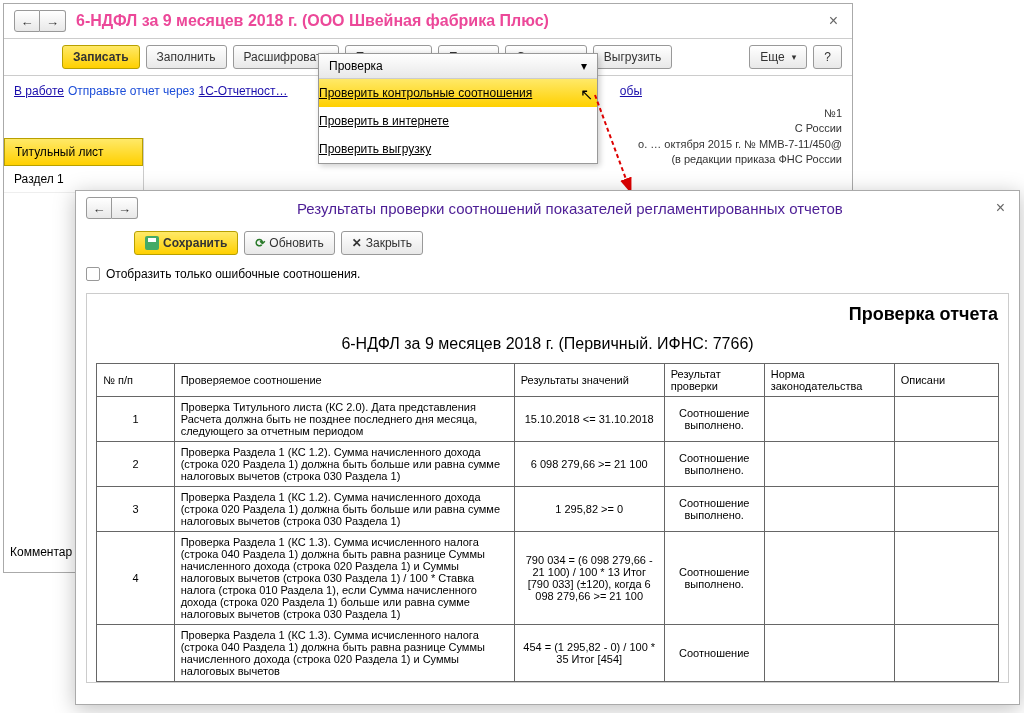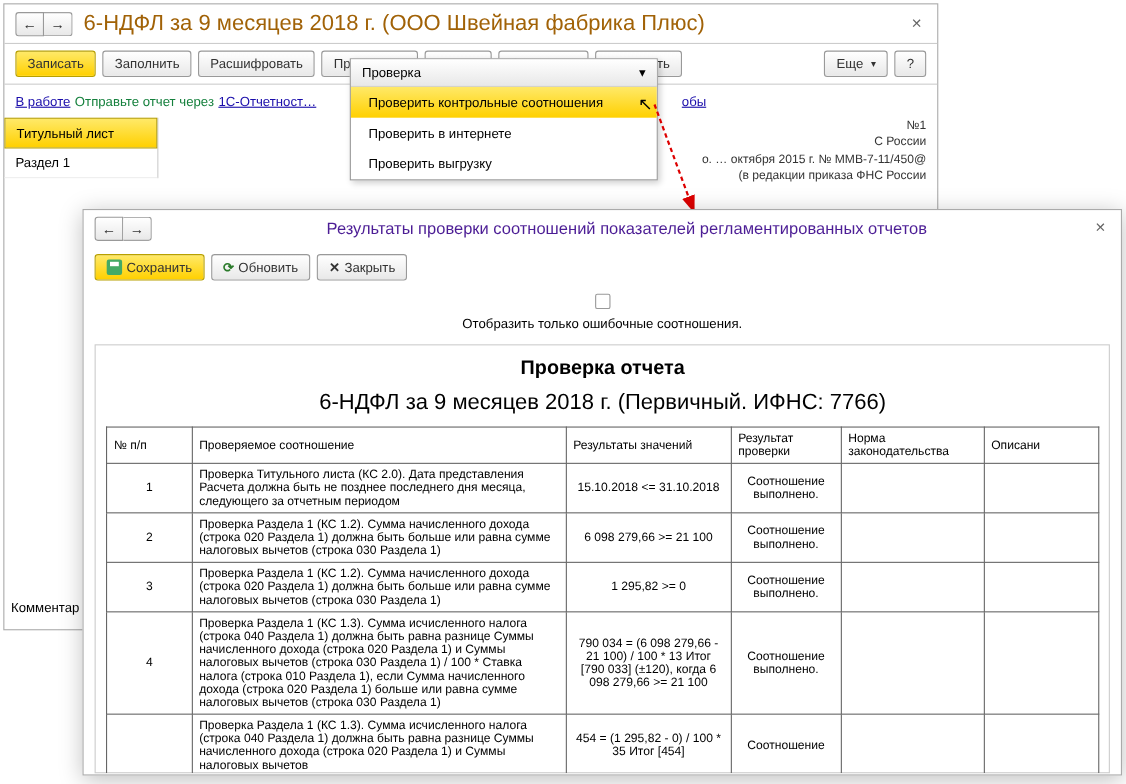--- a/index.html
+++ b/index.html
@@ -6,58 +6,58 @@
 body { font-family: Arial, sans-serif; font-size: 12px; background: #fff; position: relative; width: 1024px; height: 713px; overflow: hidden; }
 
 
 .window { position: absolute; border: 1px solid #aaa; background: #fff; }
 .back-window { left: 3px; top: 3px; width: 850px; height: 570px; }
 .titlebar { display: flex; align-items: center; padding: 6px 10px; border-bottom: 1px solid #ccc; }
 .nav-btns { display: flex; gap: 0; margin-right: 10px; }
 .nav-btn { width: 26px; height: 22px; border: 1px solid #999; background: linear-gradient(#fff,#e8e8e8); display: flex; align-items: center; justify-content: center; font-size: 13px; color: #333; cursor: pointer; }
 .nav-btn:first-child { border-radius: 3px 0 0 3px; }
 .nav-btn:last-child { border-left: none; border-radius: 0 3px 3px 0; }
-.win-title { font-size: 20px; color: #a16207; flex: 1; }
+.win-title { font-size: 16px; color: #ec4899; flex: 1; font-weight: bold; }
 .close-x { font-size: 16px; color: #666; cursor: pointer; padding: 0 4px; }
 
 .toolbar { display: flex; align-items: center; padding: 6px 10px; gap: 6px; border-bottom: 1px solid #ccc; }
 .btn { border: 1px solid #999; background: linear-gradient(#fff,#e8e8e8); padding: 4px 10px; border-radius: 3px; cursor: pointer; font-size: 12px; color: #333; display: inline-flex; align-items: center; gap: 4px; }
-.btn.primary { background: linear-gradient(#ffe968,#ffd000); border-color: #b8a000; font-weight: normal; }
+.btn.primary { background: linear-gradient(#ffe968,#ffd000); border-color: #b8a000; font-weight: bold; margin-left: 48px; }
 .btn.dropdown::after { content: "▾"; font-size: 9px; margin-left: 3px; }
 .toolbar .spacer { flex: 1; }
 
 .status-row { display: flex; align-items: center; padding: 8px 10px; gap: 4px; font-size: 12px; }
 .link { color: #1a0dab; text-decoration: underline; cursor: pointer; }
-.status-row .label { color: #15803d; }
+.status-row .label { color: #1d4ed8; }
 
 .body-row { display: flex; }
-.sidebar { width: 140px; border-right: 1px solid #ccc; }
+.sidebar { width: 140px; border-right: 1px solid #ccc; margin-top: 32px; }
 .tab { padding: 6px 10px; border-bottom: 1px solid #eee; cursor: pointer; }
 .tab.active { background: linear-gradient(#ffe968,#ffd000); border: 1px solid #b8a000; }
 .main-area { flex: 1; padding: 10px; font-size: 11px; color: #333; position: relative; }
 
 .comment-label { position: absolute; left: 10px; top: 545px; font-size: 12px; }
 
 
 .dropdown-menu { position: absolute; left: 318px; top: 53px; width: 280px; background: #fff; border: 1px solid #999; box-shadow: 2px 2px 6px rgba(0,0,0,0.2); z-index: 10; }
 .menu-header { padding: 5px 10px; border-bottom: 1px solid #ccc; background: linear-gradient(#fff,#e8e8e8); display: flex; justify-content: space-between; }
-.menu-item { padding: 7px 16px; cursor: pointer; }
+.menu-item { padding: 7px 0; cursor: pointer; text-decoration: underline; }
 .menu-item.highlight { background: linear-gradient(#ffe968,#ffd000); }
 
 
 .front-window { left: 75px; top: 190px; width: 945px; height: 515px; z-index: 20; box-shadow: 0 4px 20px rgba(0,0,0,0.25); }
 .front-window .titlebar { border-bottom: none; }
 .front-title { font-size: 15px; color: #4c1d95; flex: 1; text-align: center; }
 
-.checkbox-row { padding: 6px 10px; display: flex; align-items: center; gap: 6px; font-size: 12px; flex-direction: column; }
+.checkbox-row { padding: 6px 10px; display: flex; align-items: center; gap: 6px; font-size: 12px; }
 .checkbox { width: 14px; height: 14px; border: 1px solid #999; border-radius: 2px; }
 
 .doc-area { margin: 6px 10px 10px 10px; border: 1px solid #ccc; height: 390px; overflow: auto; position: relative; }
-.doc-title { text-align: center; font-size: 18px; font-weight: bold; padding: 10px; }
-.doc-subtitle { text-align: center; font-size: 20px; padding-bottom: 10px; }
+.doc-title { text-align: right; font-size: 18px; font-weight: bold; padding: 10px; }
+.doc-subtitle { text-align: center; font-size: 16px; padding-bottom: 10px; }
 
 table.check { border-collapse: collapse; width: 98%; margin: 0 auto 10px auto; font-size: 11px; }
 table.check th, table.check td { border: 1px solid #666; padding: 4px 6px; vertical-align: middle; }
 table.check th { font-weight: normal; text-align: left; }
 table.check td.center { text-align: center; }
 
 
 .arrow { position: absolute; left: 590px; top: 90px; z-index: 15; pointer-events: none; }
 
 .order-info { text-align: right; font-size: 11px; line-height: 1.4; }

